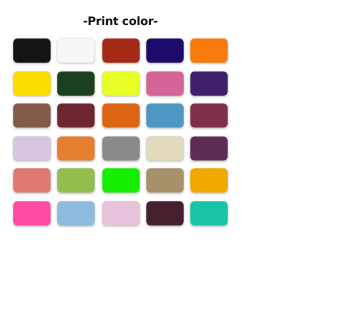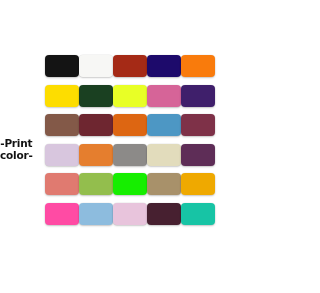--- a/index.html
+++ b/index.html
@@ -13,21 +13,21 @@
     background: #ffffff;
     font-family: "DejaVu Sans", "Liberation Sans", sans-serif;
     overflow: hidden;
   }
   .palette-page {
     width: 219px;
     height: 293px;
     box-sizing: border-box;
     background: #ffffff;
     display: flex;
-    flex-direction: row;
+    flex-direction: column;
     align-items: center;
   }
   .palette-title {
     margin: 0;
     padding-top: 14px;
     padding-bottom: 9px;
     font-size: 10.5px;
     font-weight: 700;
     letter-spacing: -0.2px;
     color: #111111;

